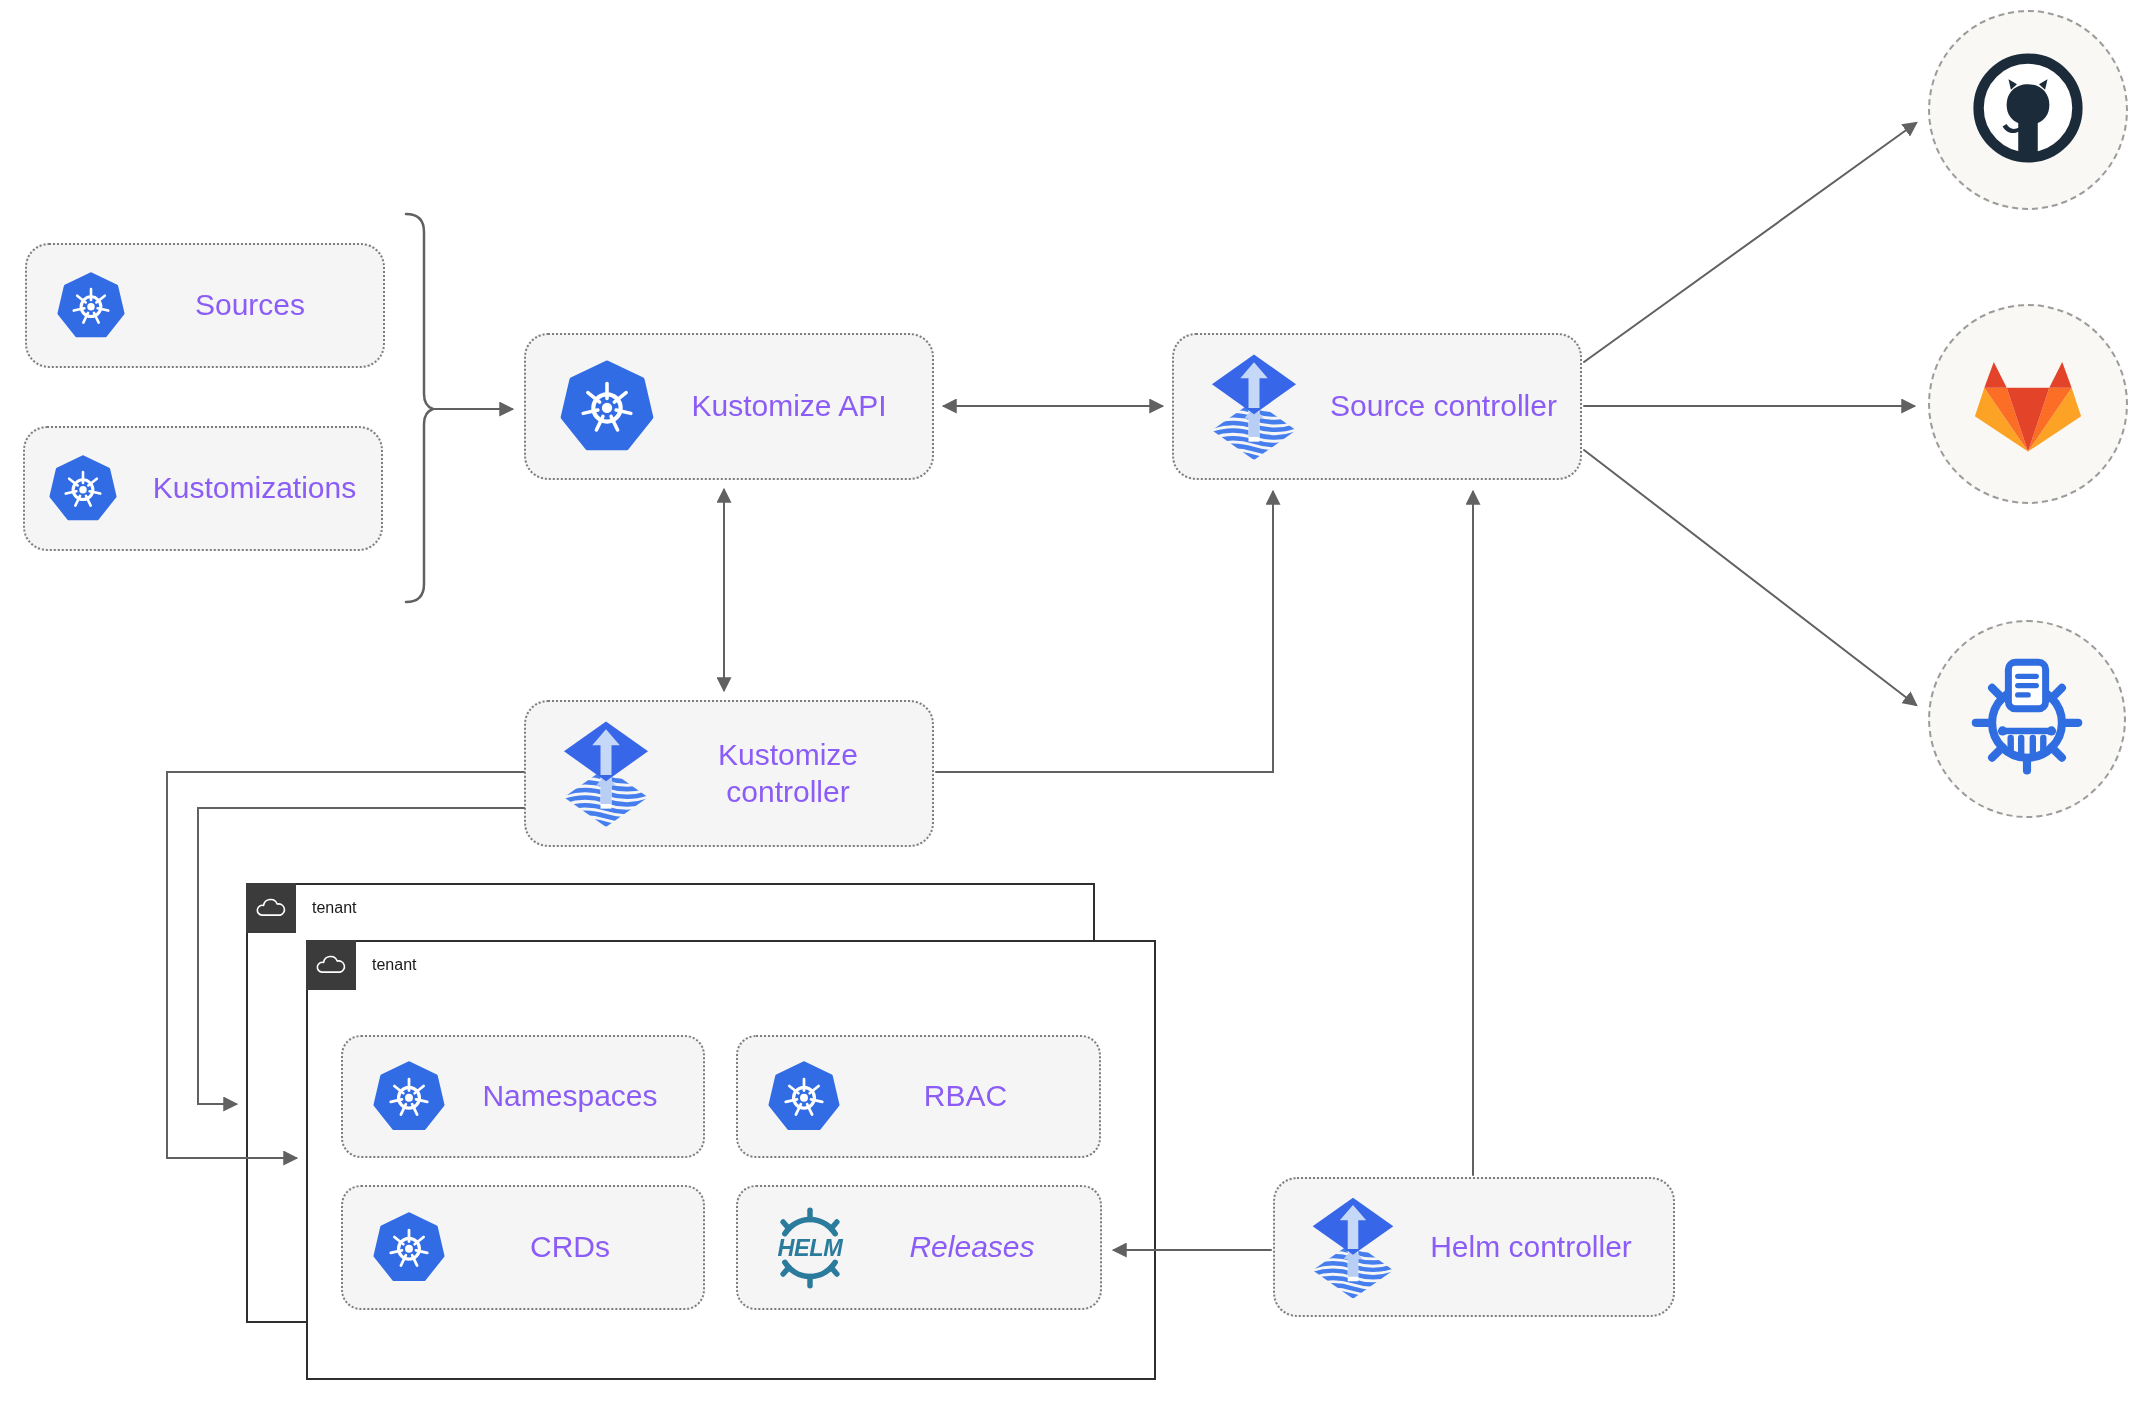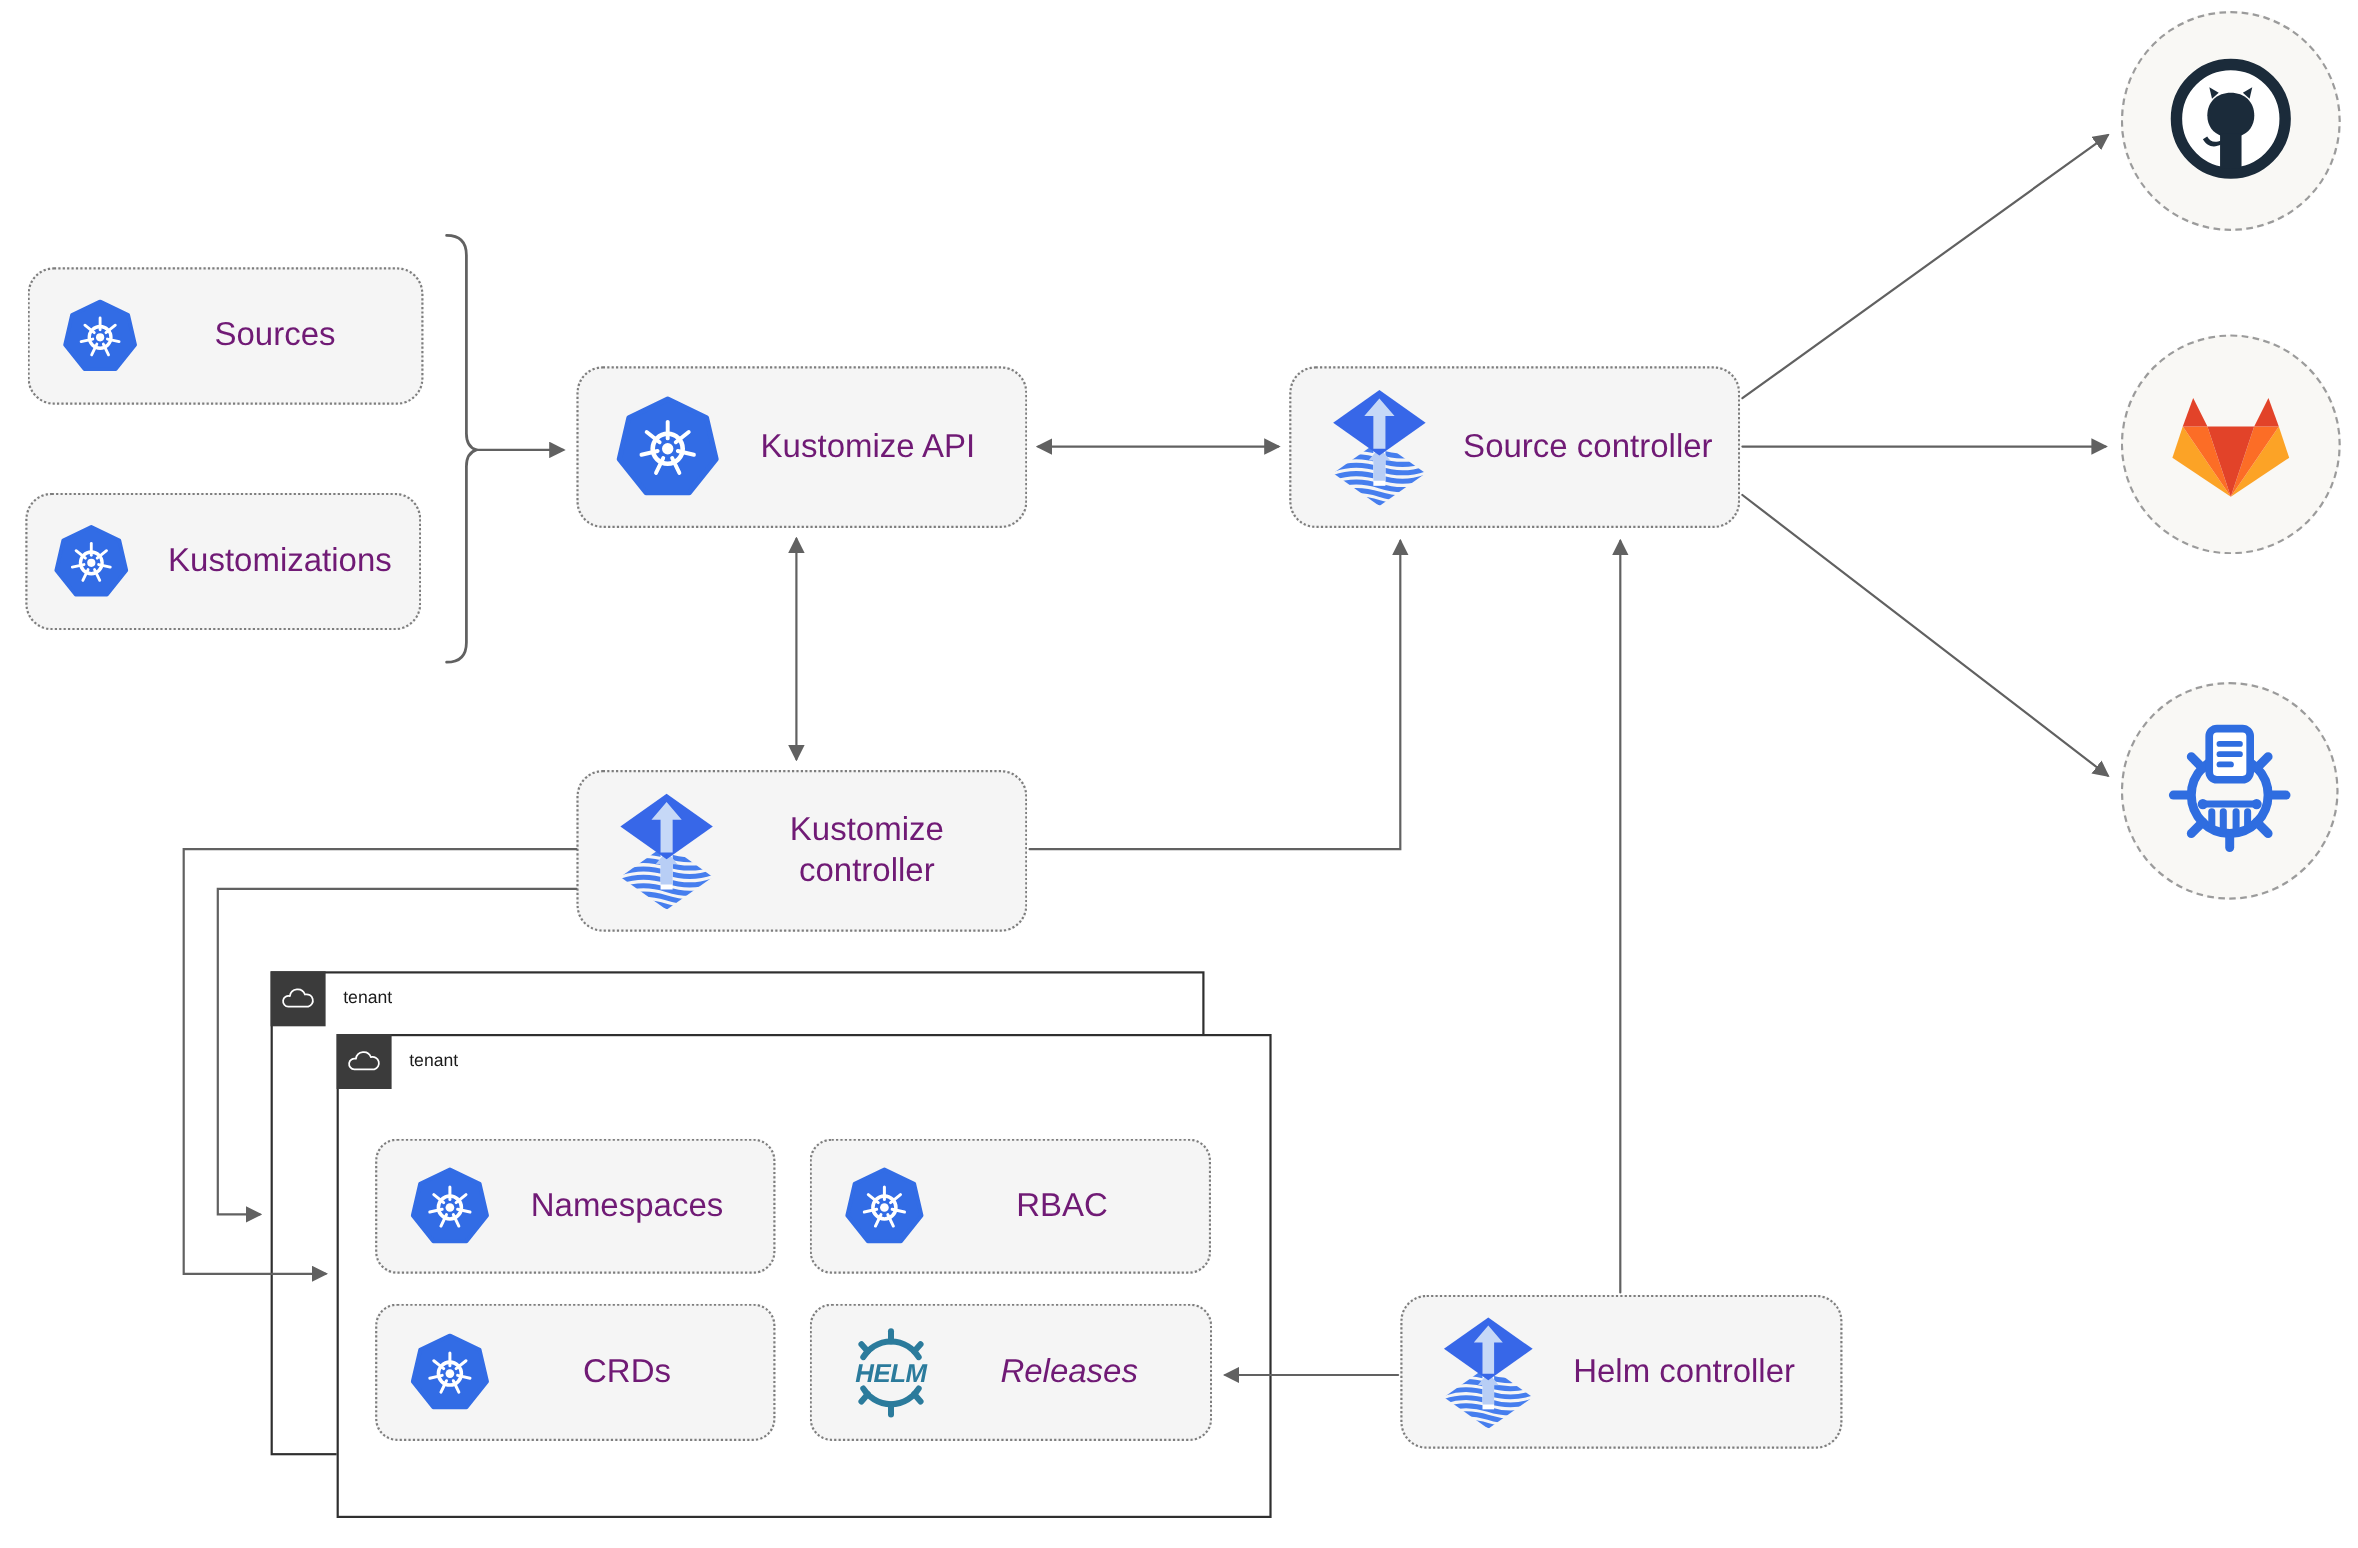--- a/index.html
+++ b/index.html
@@ -7,21 +7,21 @@
     position:relative;width:2144px;height:1407px;background:#ffffff;
     font-family:"Liberation Sans",sans-serif;overflow:hidden;
   }
   
   .node{
     position:absolute;display:flex;align-items:center;
     background:#f5f5f5;border:2px dotted #7d7d7d;border-radius:24px;
     box-sizing:border-box;z-index:4;
   }
   .node .nicon{flex:0 0 auto;display:flex;align-items:center;justify-content:center;margin-left:30px;}
-  .node .nlabel{flex:1;text-align:center;font-size:30px;color:#701a75;line-height:1.22;padding:0 18px 0 10px;}
+  .node .nlabel{flex:1;text-align:center;font-size:30px;color:#8b5cf6;line-height:1.22;padding:0 18px 0 10px;}
   .node.small{border-radius:20px;}
   
   .tenant{position:absolute;background:#ffffff;border:2px solid #2f2f2f;box-sizing:border-box;}
   .tenant .tab{
     position:absolute;top:-2px;left:-2px;width:50px;height:50px;background:#3b3b3b;
     display:flex;align-items:center;justify-content:center;
   }
   .tenant .tlabel{
     position:absolute;top:-2px;left:64px;height:50px;display:flex;align-items:center;
     font-size:16px;color:#1a1a1a;
@@ -169,21 +169,21 @@
 
   <div class="node" style="left:25px;top:243px;width:360px;height:125px;">
     <span class="nicon">
       <svg width="68" height="68" viewBox="0 0 100 100">
           <use href="#sym-k8s"></use>
         </svg>
     </span>
     <span class="nlabel">Sources</span>
   </div>
 
-  <div class="node" style="left:23px;top:448px;width:360px;height:125px;gap:19px;">
+  <div class="node" style="left:23px;top:426px;width:360px;height:125px;gap:19px;">
     <span class="nicon" style="margin-left:24px;">
       <svg width="68" height="68" viewBox="0 0 100 100">
           <use href="#sym-k8s"></use>
         </svg>
     </span>
     <span class="nlabel">Kustomizations</span>
   </div>
 
   <div class="node" style="left:524px;top:333px;width:410px;height:147px;">
     <span class="nicon" style="margin-left:34px;">

